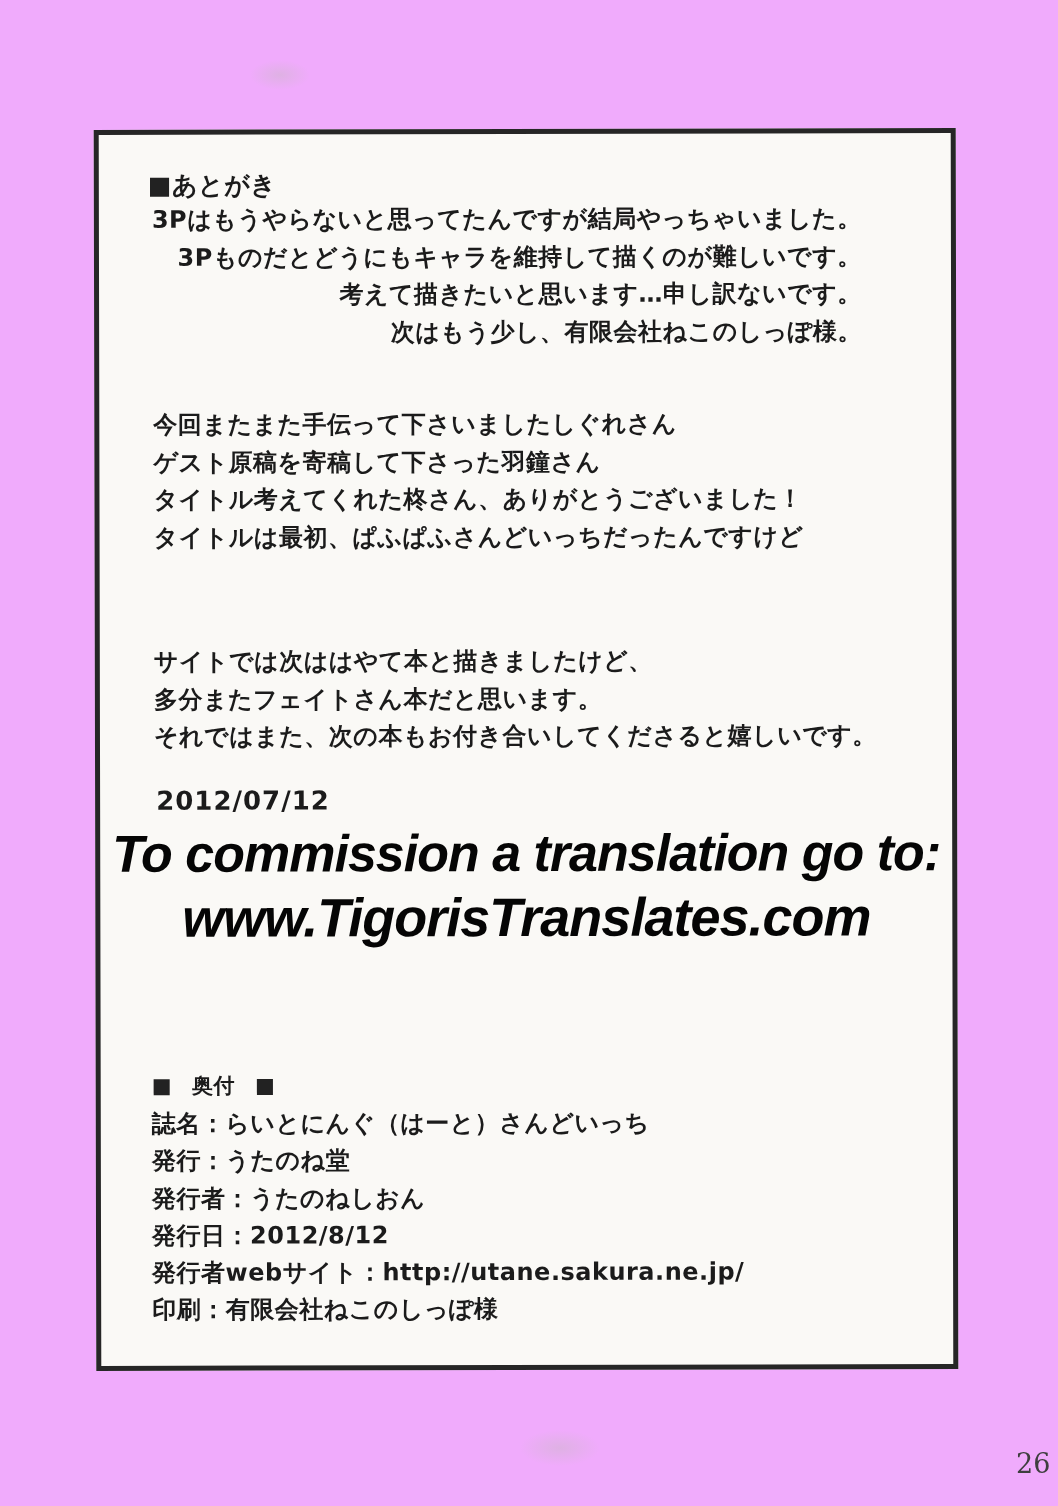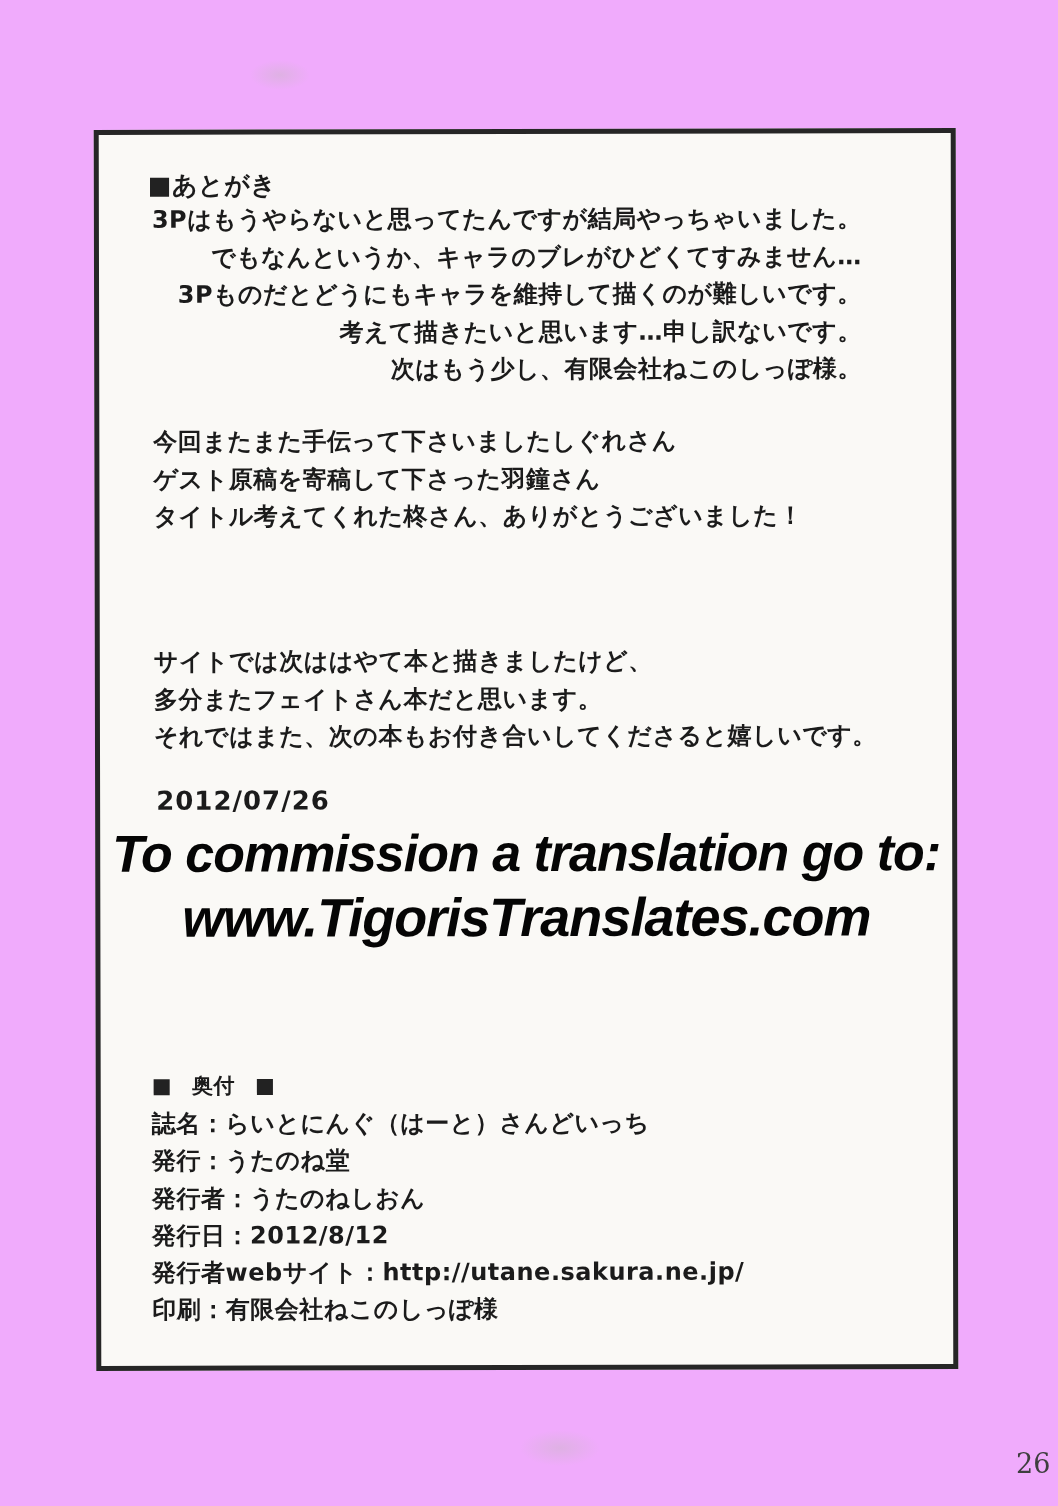--- a/index.html
+++ b/index.html
@@ -94,39 +94,39 @@
   <div class="smudge" style="left:520px; top:1430px; width:80px; height:36px;"></div>
 
   <div class="frame">
 
     <div class="jp afterword-header" style="position:absolute; left:49px; top:34px;">
       <span class="sq">■</span><span>あとがき</span>
     </div>
 
     <div class="jp jp-block" style="left:53px; top:67px;text-align:right;">
       <span class="jp-line">3Pはもうやらないと思ってたんですが結局やっちゃいました。</span>
-      <span class="jp-line">でもなんというか、キャラのブレがひどくてすみません…</span>
       <span class="jp-line">3Pものだとどうにもキャラを維持して描くのが難しいです。</span>
       <span class="jp-line">考えて描きたいと思います…申し訳ないです。</span>
       <span class="jp-line">次はもう少し、有限会社ねこのしっぽ様。</span>
     </div>
 
-    <div class="jp jp-block" style="left:54px; top:289px;">
+    <div class="jp jp-block" style="left:54px; top:272px;">
       <span class="jp-line">今回またまた手伝って下さいましたしぐれさん</span>
       <span class="jp-line">ゲスト原稿を寄稿して下さった羽鐘さん</span>
       <span class="jp-line">タイトル考えてくれた柊さん、ありがとうございました！</span>
+      <span class="jp-line">タイトルは最初、ぱふぱふさんどいっちだったんですけど</span>
     </div>
 
     <div class="jp jp-block" style="left:54px; top:509px;">
       <span class="jp-line">サイトでは次ははやて本と描きましたけど、</span>
       <span class="jp-line">多分またフェイトさん本だと思います。</span>
       <span class="jp-line">それではまた、次の本もお付き合いしてくださると嬉しいです。</span>
     </div>
 
-    <div class="jp" style="left:56px; top:651px; font-size:26px; letter-spacing:1px;">2012/07/26</div>
+    <div class="jp" style="left:56px; top:651px; font-size:26px; letter-spacing:1px;">2012/07/12</div>
 
     <div class="banner" style="left:0; top:688px; width:852px;">
       <div class="banner-line1">To commission a translation go to:</div>
       <div class="banner-line2">www.TigorisTranslates.com</div>
     </div>
 
     <div class="jp" style="left:51px; top:937px; font-size:21px;">
       <span class="sq">■</span><span class="label" style="margin:0 20px;">奥付</span><span class="sq">■</span>
     </div>
 

